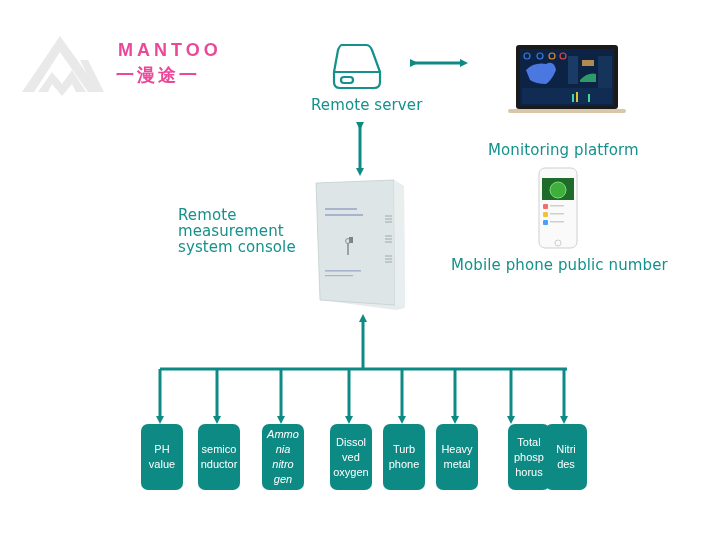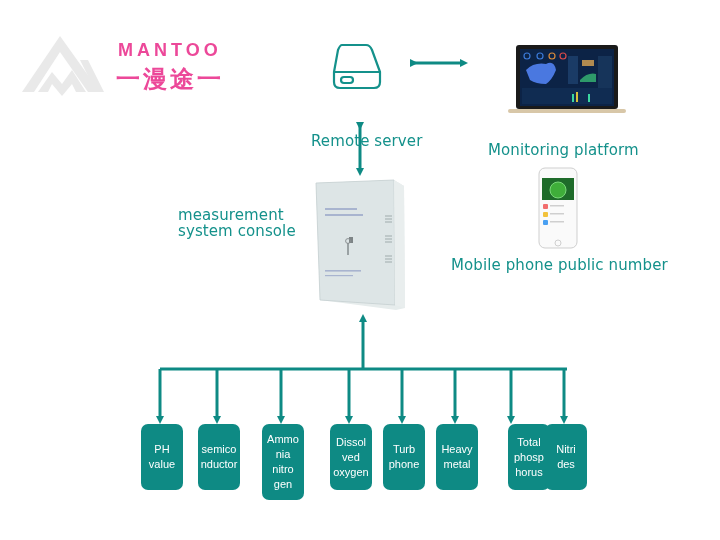--- a/index.html
+++ b/index.html
@@ -3,21 +3,21 @@
 <meta charset="utf-8">
 <style>
   html, body { margin: 0; padding: 0; background: #ffffff; }
   body { width: 720px; height: 540px; position: relative; overflow: hidden;
          font-family: "DejaVu Sans", "Liberation Sans", sans-serif; }
   .abs { position: absolute; }
   .teal-text { color: #14918b; }
   .label { font-size: 15px; line-height: 16px; letter-spacing: 0.1px; }
   .watermark { color: #ec4899; }
   .wm-en { left: 118px; top: 40px; font-size: 18px; letter-spacing: 4px; font-weight: bold; font-family: "Liberation Sans", sans-serif; }
-  .wm-cn { left: 116px; top: 63px; font-size: 24px; letter-spacing: 3px; font-weight: bold; font-family: "DejaVu Sans", sans-serif; }
+  .wm-cn { left: 116px; top: 63px; font-size: 18px; letter-spacing: 3px; font-weight: bold; font-family: "DejaVu Sans", sans-serif; }
   .sensor { position: absolute; top: 424px; height: 66px; width: 42px; background: #0e8a84;
             border-radius: 7px; color: #fff; font-size: 11px; line-height: 15px;
             display: flex; align-items: center; justify-content: center; text-align: center;
             white-space: pre-line; overflow: hidden; font-family: "Liberation Sans", sans-serif; }
   svg { position: absolute; left: 0; top: 0; }
 </style>
 </head>
 <body>
 
 <svg width="720" height="540" style="pointer-events:none">
@@ -111,33 +111,34 @@
       <line x1="217" y1="369" x2="217" y2="420" stroke="#0e8a84" stroke-width="3" marker-end="url(#ah)"></line>
       <line x1="281" y1="369" x2="281" y2="420" stroke="#0e8a84" stroke-width="3" marker-end="url(#ah)"></line>
       <line x1="349" y1="369" x2="349" y2="420" stroke="#0e8a84" stroke-width="3" marker-end="url(#ah)"></line>
       <line x1="402" y1="369" x2="402" y2="420" stroke="#0e8a84" stroke-width="3" marker-end="url(#ah)"></line>
       <line x1="455" y1="369" x2="455" y2="420" stroke="#0e8a84" stroke-width="3" marker-end="url(#ah)"></line>
       <line x1="511" y1="369" x2="511" y2="420" stroke="#0e8a84" stroke-width="3" marker-end="url(#ah)"></line>
       <line x1="564" y1="369" x2="564" y2="420" stroke="#0e8a84" stroke-width="3" marker-end="url(#ah)"></line>
     </g>
 </svg>
 
-<div class="abs label teal-text" style="left:311px; top:97px;margin-top:36px;">Remote server</div>
+<div class="abs label teal-text" style="left:311px; top:97px;">Remote server</div>
 <div class="abs label teal-text" style="left:488px; top:142px;">Monitoring platform</div>
 <div class="abs label teal-text" style="left:451px; top:257px;">Mobile phone public number</div>
 <div class="abs label teal-text" style="left:178px; top:207px;">
+  <div>Remote</div>
   <div>measurement</div>
   <div>system console</div>
 </div>
 
 <div class="sensor" style="left:141px;">PH
 value</div>
 <div class="sensor" style="left:198px;">semico
 nductor</div>
-<div class="sensor" style="left:262px; height:76px;">Ammo
+<div class="sensor" style="left:262px; height:66px;font-style:italic;">Ammo
 nia
 nitro
 gen</div>
 <div class="sensor" style="left:330px;">Dissol
 ved
 oxygen</div>
 <div class="sensor" style="left:383px;">Turb
 phone</div>
 <div class="sensor" style="left:436px;">Heavy
 metal</div>

